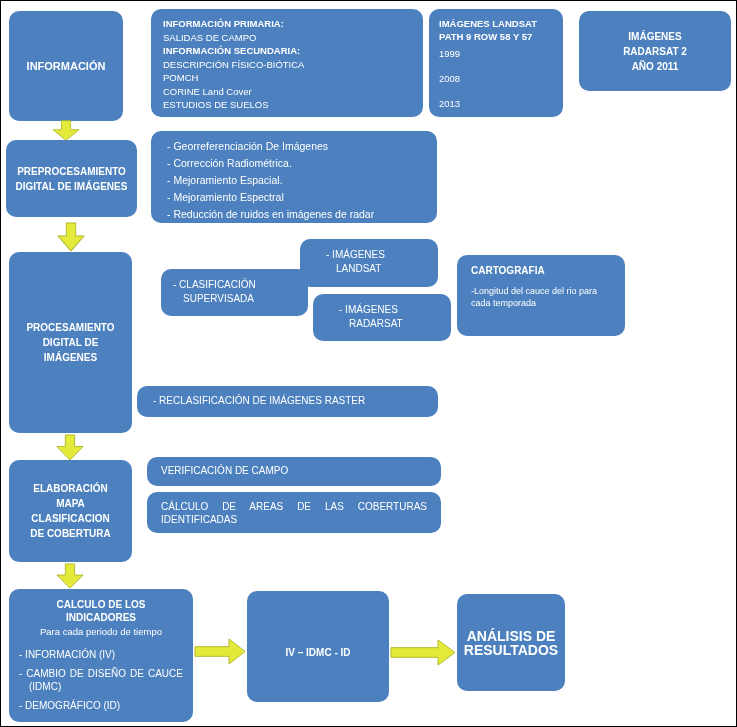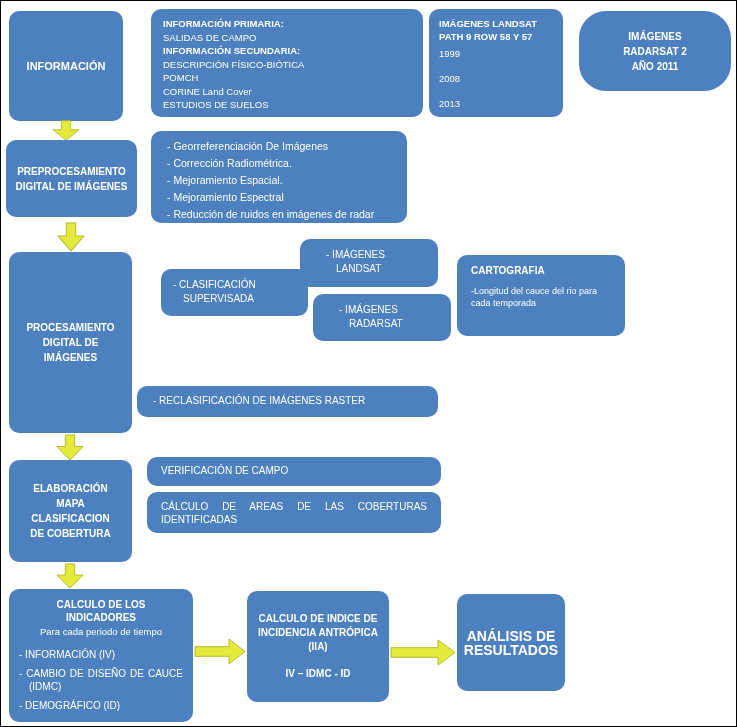--- a/index.html
+++ b/index.html
@@ -41,35 +41,35 @@
   </div>
 
   <div class="box" style="left: 428px; top: 8px; width: 134px; height: 108px; padding: 8px 10px; font-size: 9.5px; line-height: 13px; background: rgb(76, 128, 190); color: rgb(255, 255, 255);">
     <div class="b">IMÁGENES LANDSAT</div>
     <div class="b">PATH 9 ROW 58 Y 57</div>
     <div style="margin-top:4px;">1999</div>
     <div style="margin-top:12px;">2008</div>
     <div style="margin-top:12px;">2013</div>
   </div>
 
-  <div class="box flex-c b" style="left: 578px; top: 10px; width: 152px; height: 80px; font-size: 10px; line-height: 15px; background: rgb(76, 128, 190); color: rgb(255, 255, 255); border-radius: 27px;">
+  <div class="box flex-c b" style="left: 578px; top: 10px; width: 152px; height: 80px; font-size: 10px; line-height: 15px; background: rgb(76, 128, 190); color: rgb(255, 255, 255);">
     <div>IMÁGENES</div>
     <div>RADARSAT 2</div>
     <div>AÑO 2011</div>
   </div>
 
   <svg class="arrow" style="left:51px;top:119px;width:28px;height:21px;" viewBox="0 0 30 28" preserveAspectRatio="none">
     <polygon points="10,1 20,1 20,13 29,13 15,27 1,13 10,13" fill="#e4ea39" stroke="#b2b82b"></polygon>
   </svg>
 
   <div class="box flex-c b" style="left: 5px; top: 139px; width: 131px; height: 77px; font-size: 10px; line-height: 15px; padding: 0px 6px; background: rgb(76, 128, 190); color: rgb(255, 255, 255);">
     <div>PREPROCESAMIENTO DIGITAL DE IMÁGENES</div>
   </div>
 
-  <div class="box" style="left: 150px; top: 130px; width: 256px; height: 92px; padding: 7px 22px 7px 16px; font-size: 10.5px; line-height: 17px; background: rgb(76, 128, 190); color: rgb(255, 255, 255);">
+  <div class="box" style="left: 150px; top: 130px; width: 286px; height: 92px; padding: 7px 22px 7px 16px; font-size: 10.5px; line-height: 17px; background: rgb(76, 128, 190); color: rgb(255, 255, 255);">
     <div class="hang">- Georreferenciación De Imágenes</div>
     <div class="hang">- Corrección Radiométrica.</div>
     <div class="hang">- Mejoramiento Espacial.</div>
     <div class="hang">- Mejoramiento Espectral</div>
     <div class="hang">- Reducción de ruidos en imágenes de radar</div>
   </div>
 
   <svg class="arrow" style="left:56px;top:221px;width:28px;height:30px;" viewBox="0 0 30 28" preserveAspectRatio="none">
     <polygon points="10,1 20,1 20,13 29,13 15,27 1,13 10,13" fill="#e4ea39" stroke="#b2b82b"></polygon>
   </svg>
@@ -125,21 +125,20 @@
     <div class="hang" style="margin-top:10px;">- INFORMACIÓN (IV)</div>
     <div class="hang just" style="margin-top:6px;">- CAMBIO DE DISEÑO DE CAUCE (IDMC)</div>
     <div class="hang" style="margin-top:6px;">- DEMOGRÁFICO (ID)</div>
   </div>
 
   <svg class="arrow" style="left:193px;top:637px;width:52px;height:27px;" viewBox="0 0 52 28" preserveAspectRatio="none">
     <polygon points="1,9 35,9 35,1 51,14 35,27 35,19 1,19" fill="#e4ea39" stroke="#b2b82b"></polygon>
   </svg>
 
   <div class="box flex-c b" style="left: 246px; top: 590px; width: 142px; height: 111px; font-size: 10px; line-height: 14px; padding: 0px 10px; background: rgb(76, 128, 190); color: rgb(255, 255, 255);">
-    <div>CALCULO DE INDICE DE INCIDENCIA ANTRÓPICA (IIA)</div>
     <div style="margin-top:13px;">IV – IDMC - ID</div>
   </div>
 
   <svg class="arrow" style="left:389px;top:638px;width:66px;height:27px;" viewBox="0 0 66 28" preserveAspectRatio="none">
     <polygon points="1,9 48,9 48,1 65,14 48,27 48,19 1,19" fill="#e4ea39" stroke="#b2b82b"></polygon>
   </svg>
 
   <div class="box flex-c b" style="left: 456px; top: 593px; width: 108px; height: 97px; font-size: 14px; line-height: 14px; padding: 0px 12px; background: rgb(76, 128, 190); color: rgb(255, 255, 255);">
     <div>ANÁLISIS DE RESULTADOS</div>
   </div>

